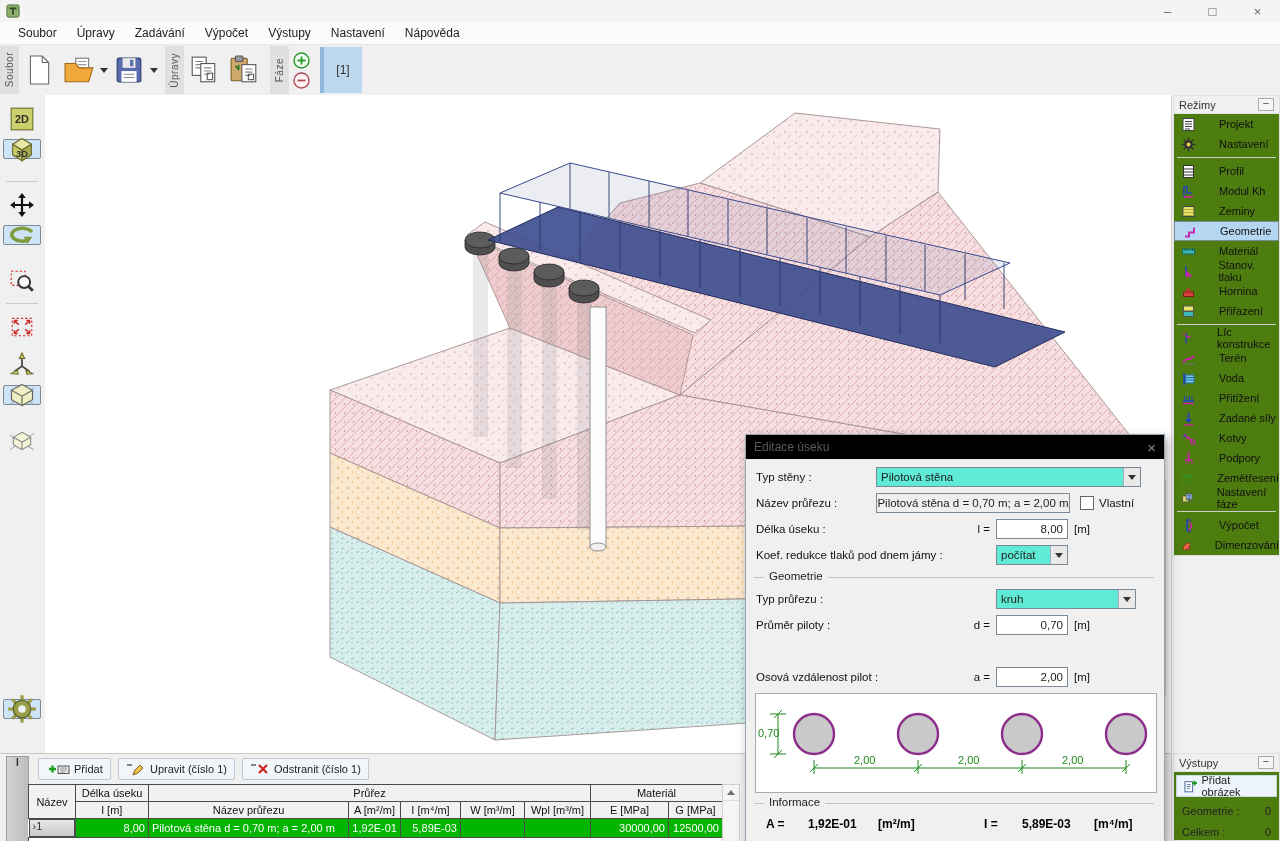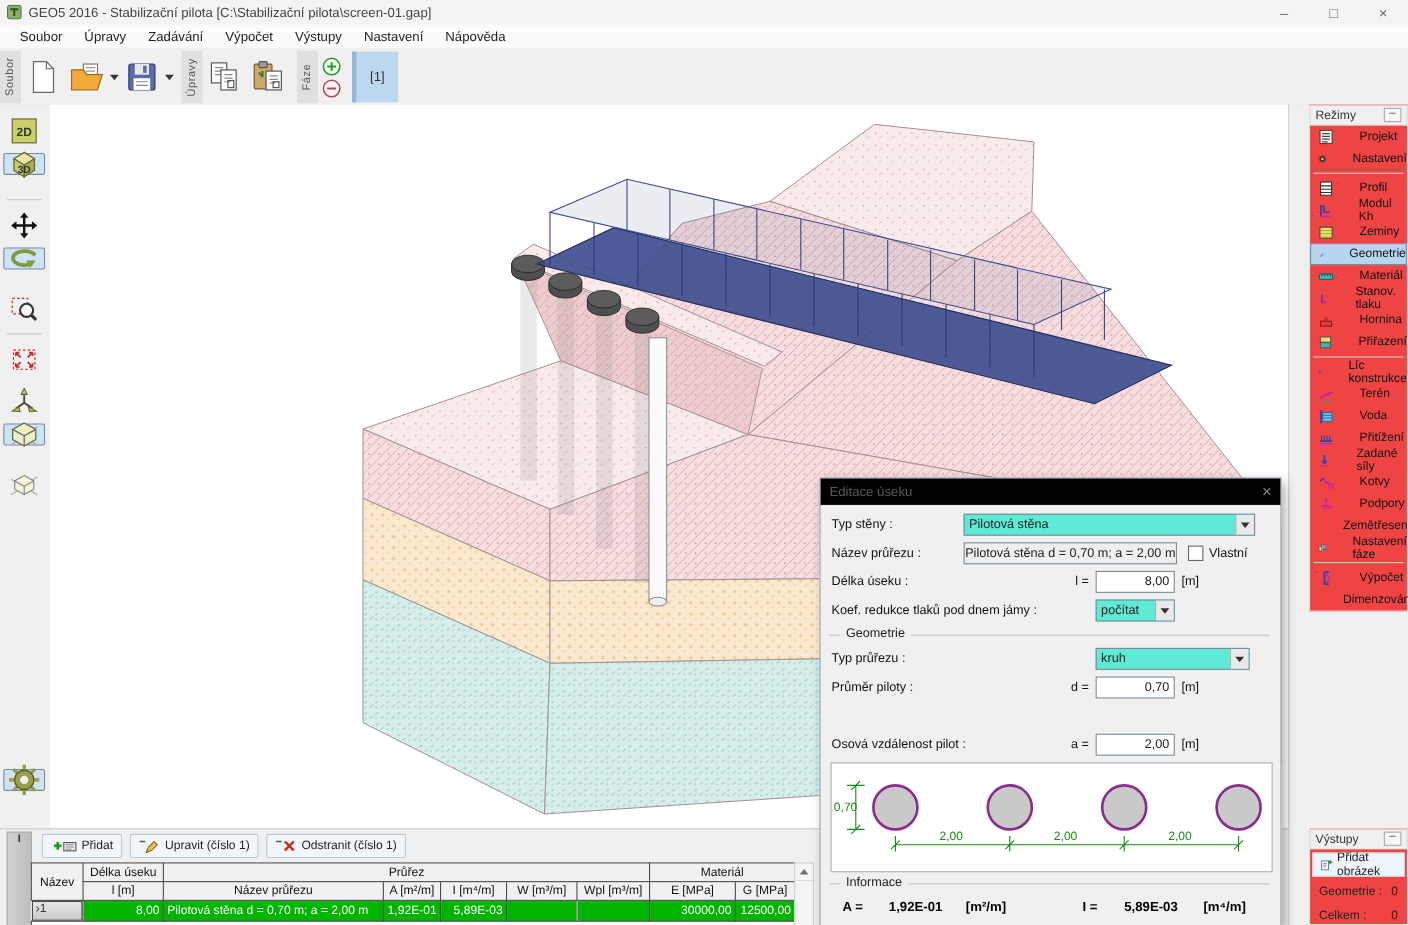--- a/index.html
+++ b/index.html
@@ -31,21 +31,21 @@
             display:flex;align-items:center;justify-content:center;font-size:12px;color:#333;}
   
   #rail{position:absolute;left:0;top:95px;width:45px;height:658px;background:#f0f0f0;border-right:1px solid #d5d5d5;}
   .ritem{position:absolute;left:3px;width:38px;height:36px;display:flex;align-items:center;justify-content:center;border-radius:2px;}
   .ritem.sel{background:#cfe3f6;}
   .rsep{position:absolute;left:6px;width:32px;border-top:1px solid #cccccc;}
   
   #canvas{position:absolute;left:45px;top:95px;width:1126px;height:658px;background:#ffffff;}
   
   #rightcol{position:absolute;left:1171px;top:95px;width:109px;height:746px;background:#f0f0f0;border-left:1px solid #cfcfcf;}
-  .panelbox{position:absolute;left:18px;right:1px;background:#ef4444;border:1px solid #e0e0e0;}
+  .panelbox{position:absolute;left:1px;right:1px;background:#4d7c0f;border:1px solid #e0e0e0;}
   .phead{height:17px;background:#f0f0f0;border-bottom:1px solid #e4e4e4;display:flex;align-items:center;
          justify-content:space-between;padding:0 5px;font-size:11px;color:#333;}
   .pmin{width:14px;height:11px;border:1px solid #aaa;background:#f6f6f6;font-size:10px;line-height:8px;text-align:center;color:#444;}
   .mitem2{height:20px;display:flex;align-items:center;gap:23px;padding-left:7px;font-size:11px;color:#111;}
   .mitem2.sel{background:#b5d6f0;}
   .msep{border-top:1px solid #cccccc;margin:3px 3px;}
   .outrow{height:21px;display:flex;align-items:center;justify-content:space-between;padding:0 8px;font-size:11px;}
   #addPic{margin:3px 2px;height:20px;display:flex;align-items:center;gap:4px;padding:0 6px;
           background:#eef4fb;border:1px solid #ccd9e6;font-size:11px;}
   
@@ -86,21 +86,20 @@
 </head>
 <body>
 
 <div id="app">
 
   <div id="titlebar">
     <svg class="appicon" viewBox="0 0 16 16">
       <rect x="1" y="1" width="14" height="14" rx="2" fill="#8fae6a" stroke="#4a6a3a"></rect>
       <path d="M4 5 h8 M8 5 v7" stroke="#2a4a2a" stroke-width="2" fill="none"></path>
     </svg>
-    <span class="title">GEO5 2016 - Stabilizační pilota [C:\Stabilizační pilota\screen-01.gap]</span>
     <div class="wctrls">
       <div class="wctrl">–</div>
       <div class="wctrl">□</div>
       <div class="wctrl">×</div>
     </div>
   </div>
 
   <div id="menubar">
     <span class="mitem">Soubor</span>
     <span class="mitem">Úpravy</span>

